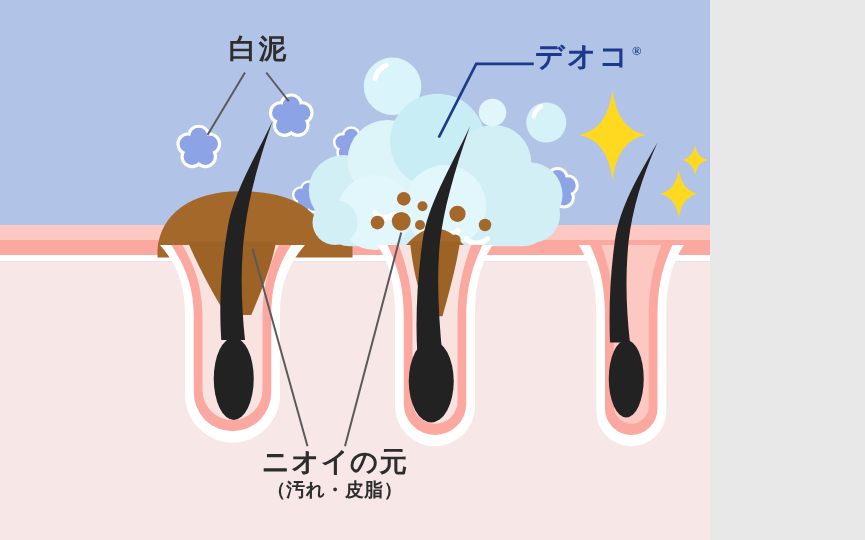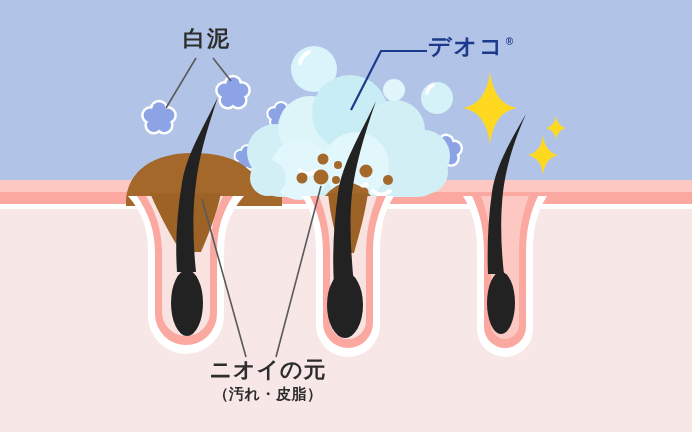--- a/index.html
+++ b/index.html
@@ -1,18 +1,18 @@
 <!DOCTYPE html>
 <html><head>
 <meta charset="utf-8">
 <style>
   html,body{margin:0;padding:0;background:#e8e8e8;}
   .stage{
-    position:relative;width:692px;height:432px;overflow:hidden;
-    font-family:Liberation Sans, sans-serif;
+    position:relative;width:568px;height:432px;overflow:hidden;
+    font-family:Liberation Serif, serif;
   }
   .stage svg{position:absolute;left:0;top:0;}
   .lbl{position:absolute;font-weight:bold;color:#2d2d2d;line-height:1.15;}
   .lbl-clay{left:174px;top:26px;width:66px;text-align:center;font-size:22px;letter-spacing:2px;}
   .lbl-brand{left:428px;top:33px;font-size:23px;color:#1c398c;letter-spacing:2px;white-space:nowrap;}
   .lbl-brand sup{font-size:10px;letter-spacing:0;margin-left:1px;}
   .lbl-odor{left:158px;top:357px;width:220px;text-align:center;}
   .lbl-odor .l1{font-size:22px;letter-spacing:1px;}
   .lbl-odor .l2{font-size:15px;letter-spacing:0.5px;margin-top:3px;}
 </style>

